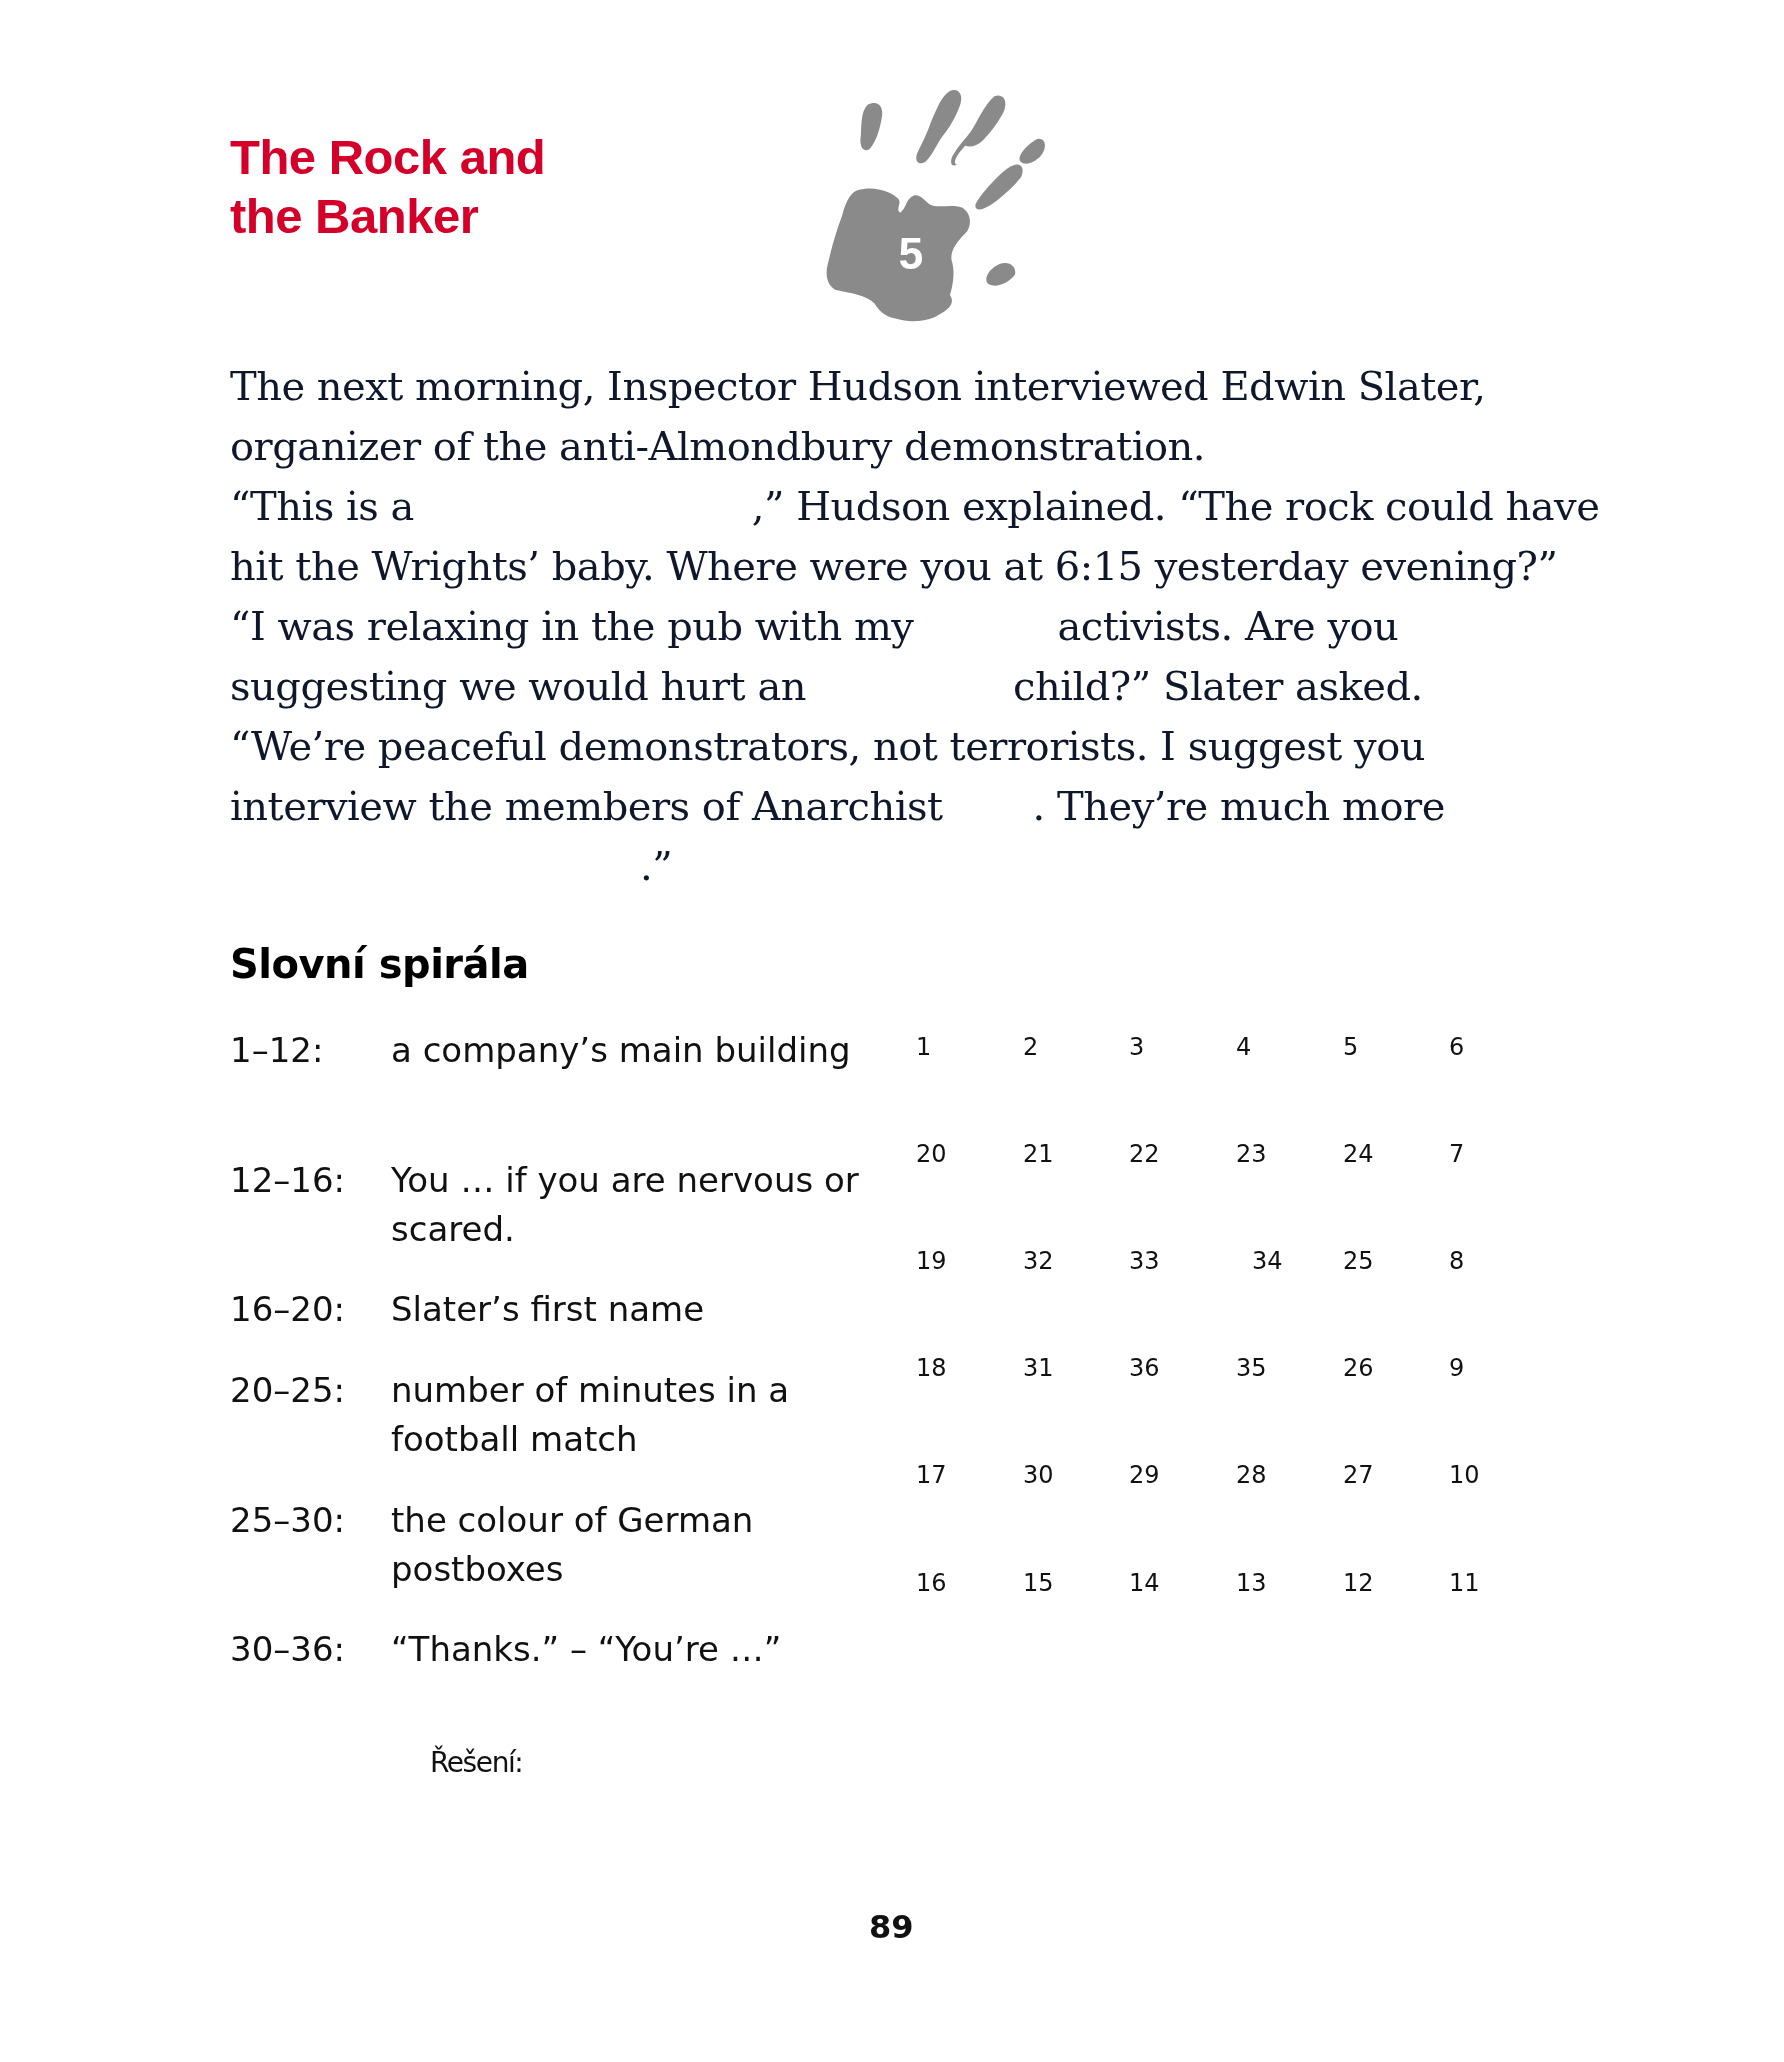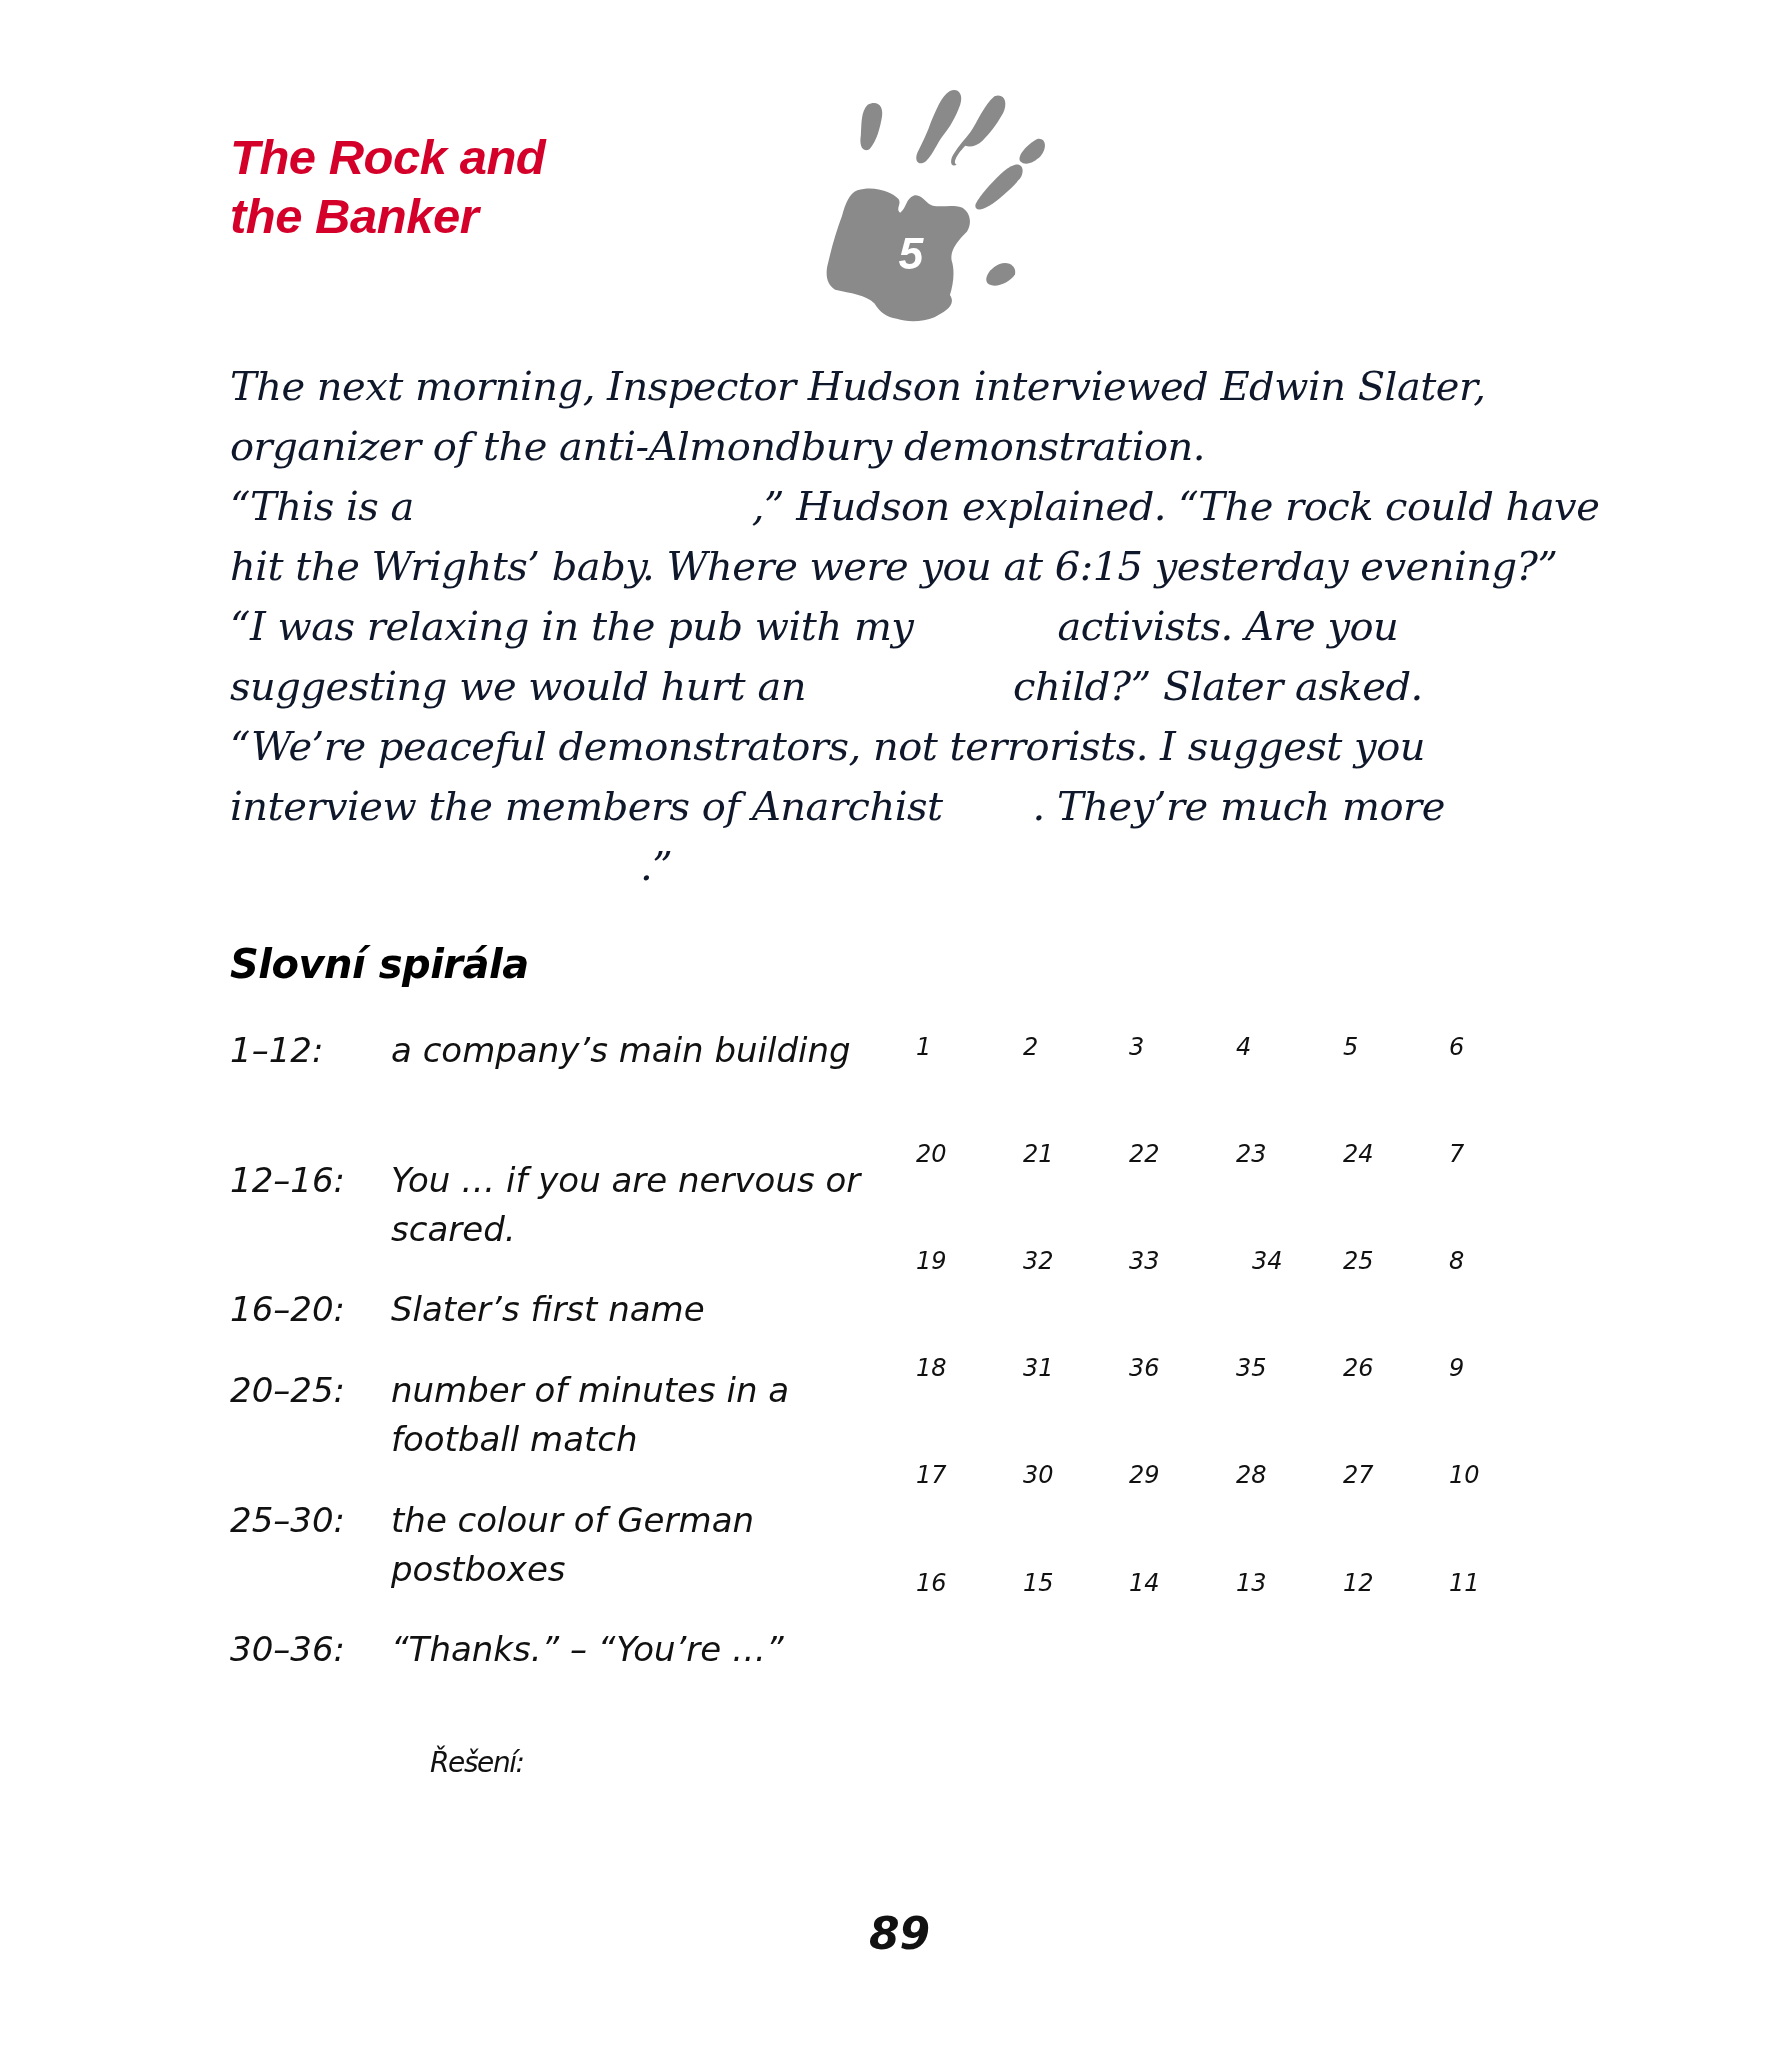--- a/index.html
+++ b/index.html
@@ -1,17 +1,17 @@
 <!DOCTYPE html>
 <html style="font-size:14.4px"><head>
 <meta charset="utf-8">
 <style>
   html, body { margin:0; padding:0; background:#ffffff; }
   body { width:1785px; height:2062px; position:relative; overflow:hidden; color:#1a1a1a; }
-  .abs { position:absolute;font-style:italic; }
+  .abs { position:absolute; }
   .title {
     left:230px; top:128px; font-family:"Liberation Sans", sans-serif; font-weight:bold;
     font-size:49px; line-height:59px; color:#d4002a; letter-spacing:-0.5px;
   }
   .title span { display:block; }
   .hand { left:806px; top:79px; width:257px; height:257px; }
   .chapter-num { font-family:"Liberation Sans", sans-serif; font-weight:bold; font-size:52px; fill:#ffffff; }
   .story {
     left:230px; top:356px; width:1350px;
     font-family:"DejaVu Serif", serif; font-size:40px; line-height:60px; color:#0f172a;
@@ -24,21 +24,21 @@
     font-size:40px; color:#000000; letter-spacing:-0.5px;
   }
   .clues { left:230px; top:1026px; width:648px; font-family:"DejaVu Sans", sans-serif; font-size:34px; color:#111; }
   .clue { position:absolute; left:0; width:648px; }
   .clue .num { position:absolute; left:0; top:0; white-space:nowrap; }
   .clue .txt { position:absolute; left:161px; top:0; width:504px; line-height:49px; }
   .clue .num { line-height:49px; }
   .grid { left:916px; top:1033px; width:630px; height:594px; font-family:"DejaVu Sans", sans-serif; font-size:24px; color:#111; }
   .cell { position:absolute; width:90px; }
   .solution { left:430px; top:1746px; font-family:"DejaVu Sans", sans-serif; font-size:28px; color:#111; letter-spacing:-1.4px; }
-  .page-num { left:869px; top:1908px; font-family:"DejaVu Sans", sans-serif; font-weight:bold; font-size:44px; color:#111; }
+  .page-num { left:869px; top:1908px; font-family:"DejaVu Sans", sans-serif; font-weight:bold; font-size:32px; color:#111; }
 </style>
 </head>
 <body>
 
 <div class="abs title">
   <span>The Rock and</span>
   <span>the Banker</span>
 </div>
 
 <div class="abs hand">

